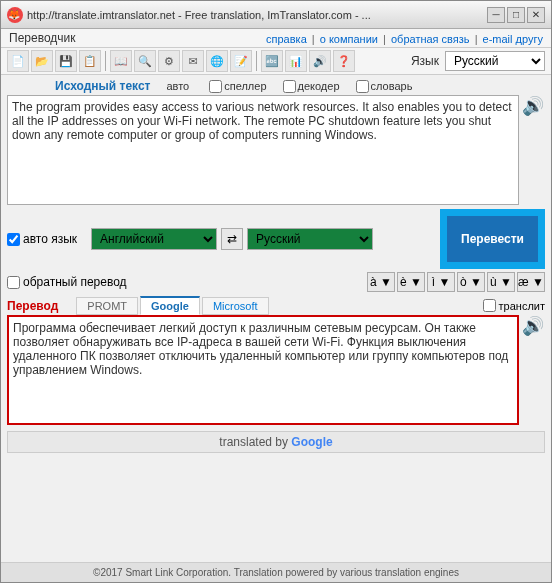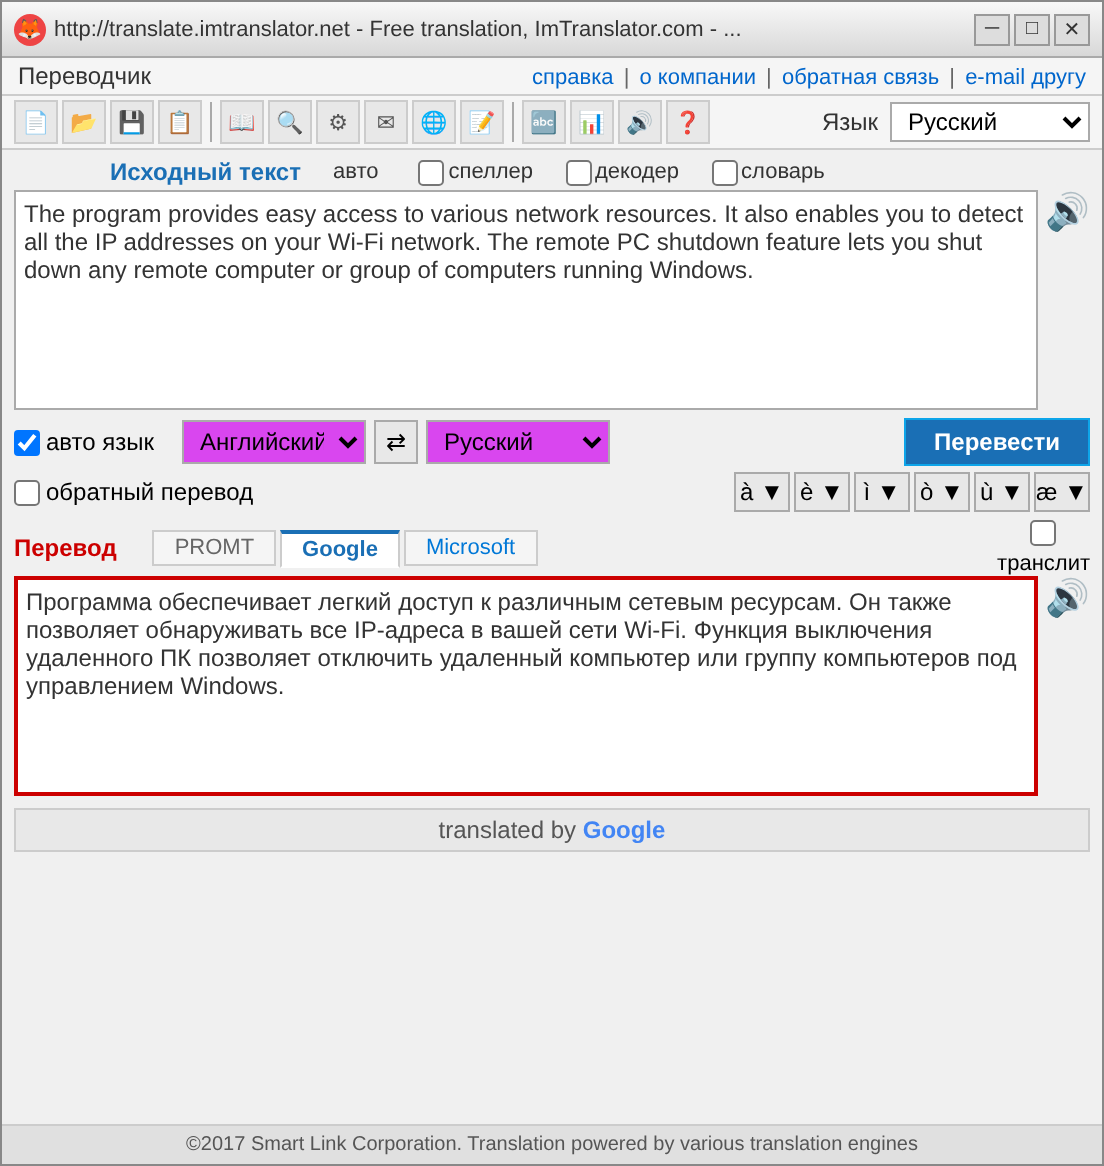--- a/index.html
+++ b/index.html
@@ -280,41 +280,41 @@
     }
     .lang-checkbox {
       display: flex;
       align-items: center;
       gap: 3px;
     }
     .lang-select-sm {
       font-size: 12px;
       padding: 2px 4px;
       border: 1px solid #aaa;
-      background: #d946ef;
-      width: 92px;
+      background: #15803d;
+      width: 126px;
     }
     .swap-btn {
       width: 22px;
       height: 22px;
       background: #e8e8e8;
       border: 1px solid #aaa;
       cursor: pointer;
       display: flex;
       align-items: center;
       justify-content: center;
       font-size: 12px;
     }
     .translate-btn {
       background: #1a6fb5;
       color: white;
       font-size: 12px;
       font-weight: bold;
-      padding: 4px 14px;
-      border: 1px solid #0ea5e9;
+      padding: 16px 14px;
+      border: 7px solid #0ea5e9;
       cursor: pointer;
       margin-left: auto;
     }
     
     .char-row {
       display: flex;
       align-items: center;
       gap: 2px;
     }
     .char-btn {
@@ -528,21 +528,21 @@
         </div>
       </div>
     </div>
 
     <div>
       <div class="trans-header">
         <span class="trans-title">Перевод</span>
         <div class="tab" style="color:#666;">PROMT</div>
         <div class="tab active">Google</div>
         <div class="tab" style="color:#0078d7;">Microsoft</div>
-        <div class="transliteration-label" style="margin-left:auto;display:flex;align-items:center;gap:3px;flex-direction:column;">
+        <div class="transliteration-label" style="margin-left:auto;display:flex;align-items:center;gap:3px;">
           <input type="checkbox" style="">
           <span>транслит</span>
         </div>
       </div>
       <div class="trans-row">
         <textarea class="trans-textarea" style="">Программа обеспечивает легкий доступ к различным сетевым ресурсам. Он также позволяет обнаруживать все IP-адреса в вашей сети Wi-Fi. Функция выключения удаленного ПК позволяет отключить удаленный компьютер или группу компьютеров под управлением Windows.</textarea>
         <div class="speaker-icon" title="Text to speech">🔊</div>
       </div>
     </div>
 

